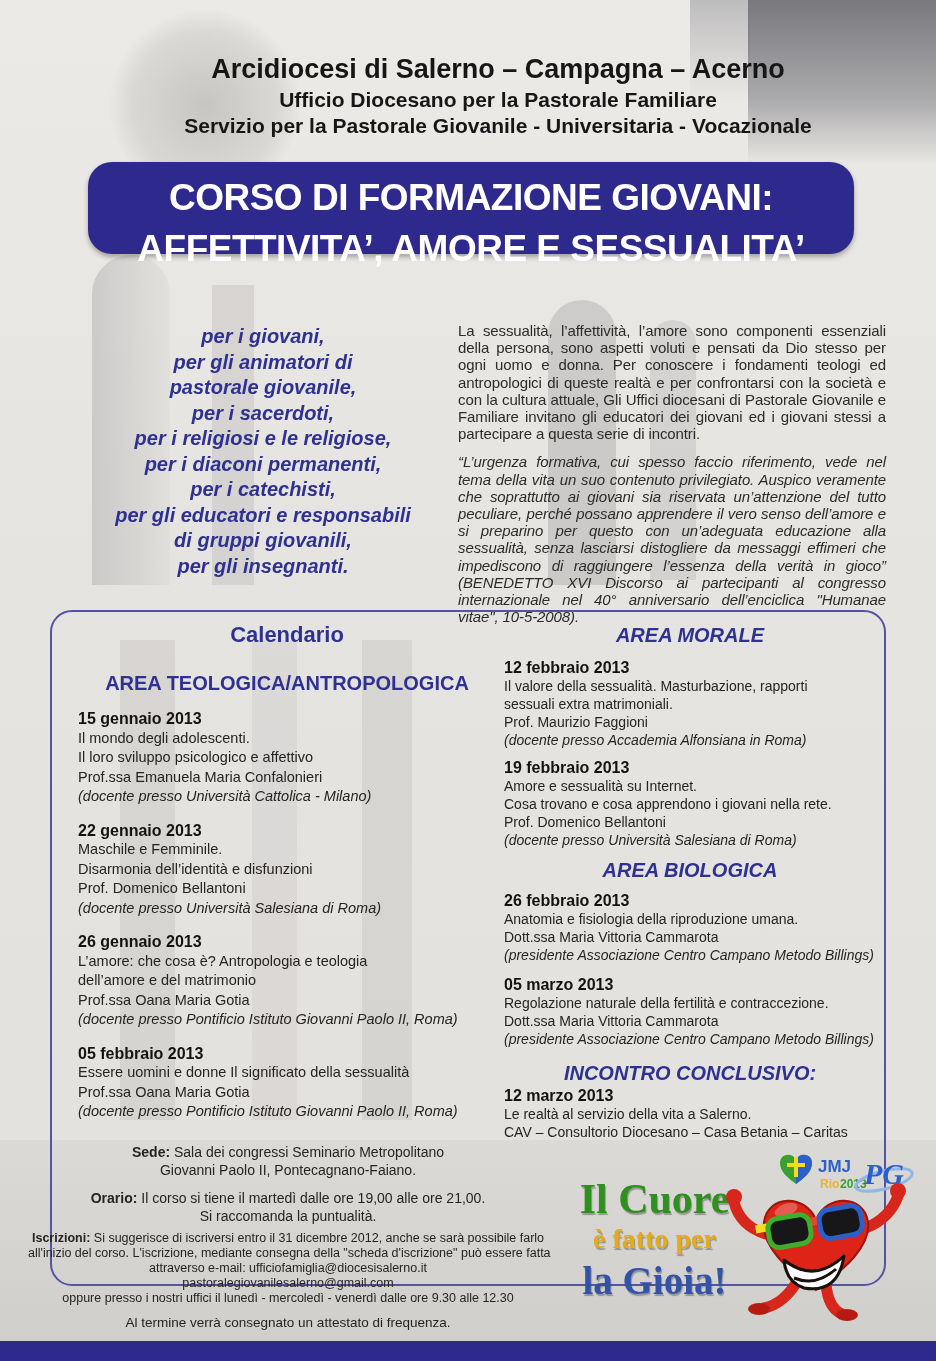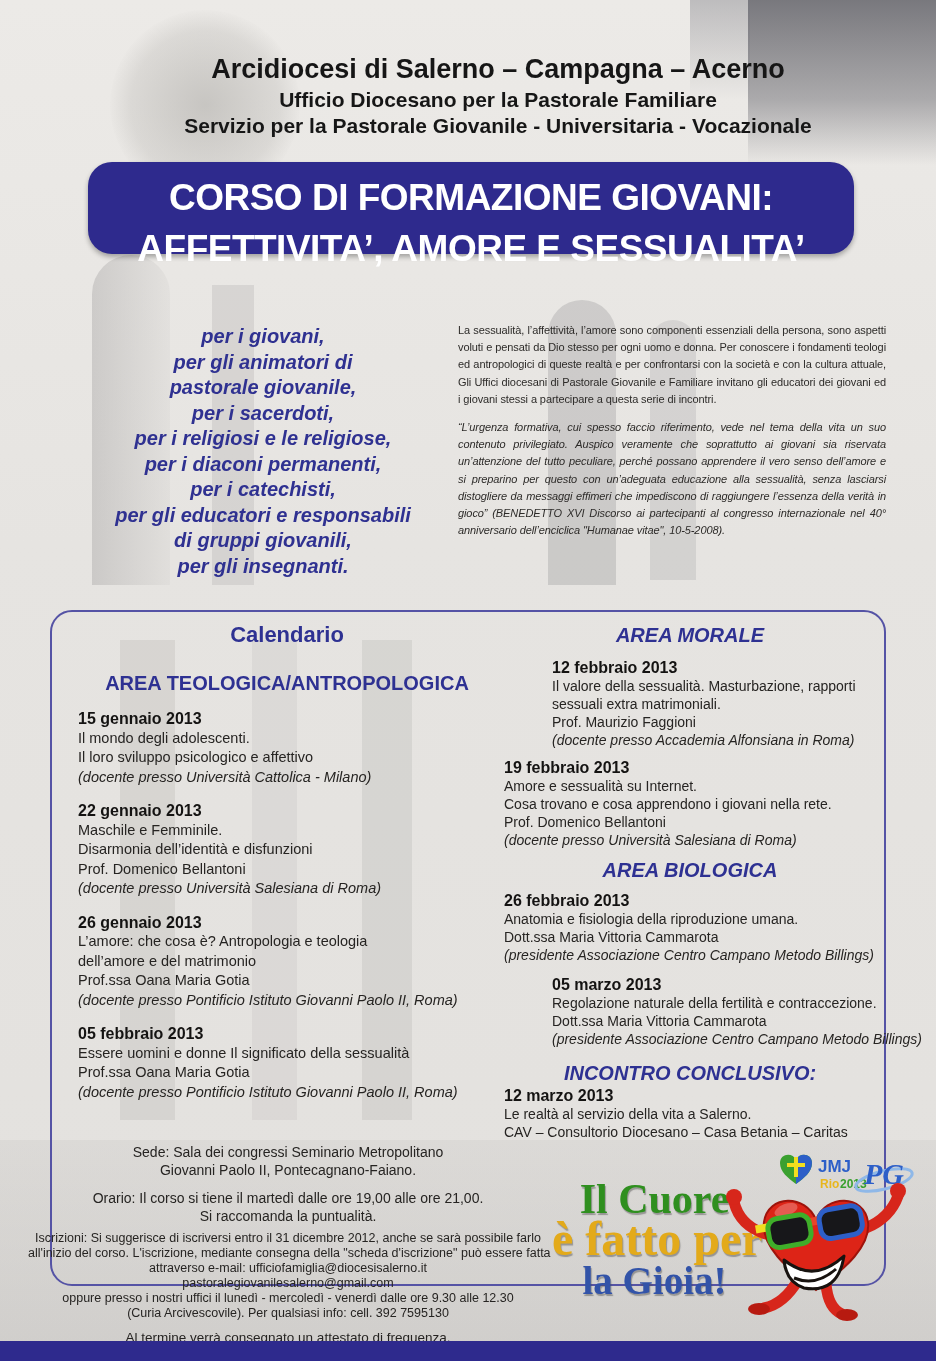--- a/index.html
+++ b/index.html
@@ -45,55 +45,55 @@
   .banner div { font-size:37px; font-weight:bold; line-height:51px; letter-spacing:-0.5px; white-space:nowrap; }
   .banner { padding-top:10px; box-sizing:border-box; }
 
   
   .audience { position:absolute; left:83px; top:324px; width:360px; text-align:center;
     color:#2f3191; font-size:20px; font-weight:bold; font-style:italic; line-height:25.5px; }
   .audience div { white-space:nowrap; }
 
   
   .intro { position:absolute; left:458px; top:322px; width:428px; color:#2d2b29;
-    font-size:11px; line-height:17.2px; text-align:justify; letter-spacing:-0.1px; }
+    font-size:15px; line-height:17.2px; text-align:justify; letter-spacing:-0.1px; }
   .intro .p2 { margin-top:11px; font-style:italic; }
 
   
   .calbox { position:absolute; left:50px; top:610px; width:836px; height:676px;
     border:2px solid #5553a5; border-radius:22px; box-sizing:border-box; }
   .cal-left  { position:absolute; left:26px;  top:6px; width:418px; }
   .cal-right { position:absolute; left:452px; top:6px; width:372px; }
   .cal-title { text-align:center; color:#2e3192; font-weight:bold; font-size:22px; margin-top:4px; }
   .cal-head { text-align:center; color:#2e3192; font-weight:bold; font-size:20px; }
   .cal-left .cal-head { margin-top:24px;text-align:center; }
   .cal-head.it { font-style:italic; font-size:20px; }
   .entry { color:#262422; }
   .cal-left  .entry { margin-top:14px; font-size:14.5px; line-height:19.5px; }
   .cal-right .entry { font-size:14px; line-height:18px; }
   .entry .date { font-weight:bold; font-size:16px; color:#141312; }
   .entry .note { font-style:italic; }
   .entry div { white-space:nowrap; }
-  .mt12 { margin-top:12px;margin-left:48px; } .mt10 { margin-top:10px; } .mt14 { margin-top:14px; } .mt2 { margin-top:2px; }
+  .mt12 { margin-top:12px; } .mt10 { margin-top:10px; } .mt14 { margin-top:14px; } .mt2 { margin-top:2px; }
 
   
   .info { position:absolute; left:28px; top:1143px; width:520px; text-align:center; color:#262422; }
   .info .blk1 { font-size:14px; line-height:18px; }
   .info .blk2 { font-size:14px; line-height:18px; margin-top:10px; }
   .info .blk3 { font-size:12.5px; line-height:15px; margin-top:6px; }
   .info .closing { font-size:13.5px; margin-top:9px; }
-  .info .b { font-weight:normal; }
+  .info .b { font-weight:bold; }
   .info div { white-space:nowrap; }
 
   
   .slogan { position:absolute; left:552px; top:1178px; width:205px; text-align:center;
     font-family:"Liberation Serif", serif; font-weight:bold; line-height:42px; }
   .slogan div { white-space:nowrap; text-shadow:1px 2px 1px rgba(70,70,70,0.45); }
   .sl1 { font-size:42px; color:#2f8f1f; }
-  .sl2 { font-size:48px; color:#e3aa1a; margin-top:-2px; }
+  .sl2 { font-size:28px; color:#e3aa1a; margin-top:-2px; }
   .sl3 { font-size:39px; color:#3253a8; }
   .mascot { position:absolute; left:726px; top:1168px; }
   .jmj { position:absolute; left:778px; top:1150px; }
   .pg  { position:absolute; left:852px; top:1150px; }
 
   
   .footer-bar { position:absolute; left:0; bottom:0; width:936px; height:20px; background:#2e2a8d; }
 </style>
 </head>
 <body>
@@ -144,20 +144,21 @@
   <div class="calbox">
 
     <div class="cal-left">
       <div class="cal-title">Calendario</div>
       <div class="cal-head">AREA TEOLOGICA/ANTROPOLOGICA</div>
 
       <div class="entry">
         <div class="date">15 gennaio 2013</div>
         <div>Il mondo degli adolescenti.</div>
         <div>Il loro sviluppo psicologico e affettivo</div>
+        <div>Prof.ssa Emanuela Maria Confalonieri</div>
         <div class="note">(docente presso Università Cattolica - Milano)</div>
       </div>
 
       <div class="entry">
         <div class="date">22 gennaio 2013</div>
         <div>Maschile e Femminile.</div>
         <div>Disarmonia dell’identità e disfunzioni</div>
         <div>Prof. Domenico Bellantoni</div>
         <div class="note">(docente presso Università Salesiana di Roma)</div>
       </div>
@@ -231,21 +232,20 @@
     <div class="blk2">
       <div><span class="b">Orario:</span> <span>Il corso si tiene il martedì dalle ore 19,00 alle ore 21,00.</span></div>
       <div>Si raccomanda la puntualità.</div>
     </div>
     <div class="blk3">
       <div><span class="b">Iscrizioni:</span> <span>Si suggerisce di iscriversi entro il 31 dicembre 2012, anche se sarà possibile farlo</span></div>
       <div>all'inizio del corso. L'iscrizione, mediante consegna della "scheda d'iscrizione" può essere fatta</div>
       <div>attraverso e-mail: ufficiofamiglia@diocesisalerno.it</div>
       <div>pastoralegiovanilesalerno@gmail.com</div>
       <div>oppure presso i nostri uffici il lunedì - mercoledì - venerdì dalle ore 9.30 alle 12.30</div>
-      <div>(Curia Arcivescovile).  Per qualsiasi info: cell. 392 7595130</div>
     </div>
     <div class="closing">Al termine verrà consegnato un attestato di frequenza.</div>
   </div>
 
   <div class="slogan">
     <div class="sl1">Il Cuore</div>
     <div class="sl2">è fatto per</div>
     <div class="sl3">la Gioia!</div>
   </div>
 

